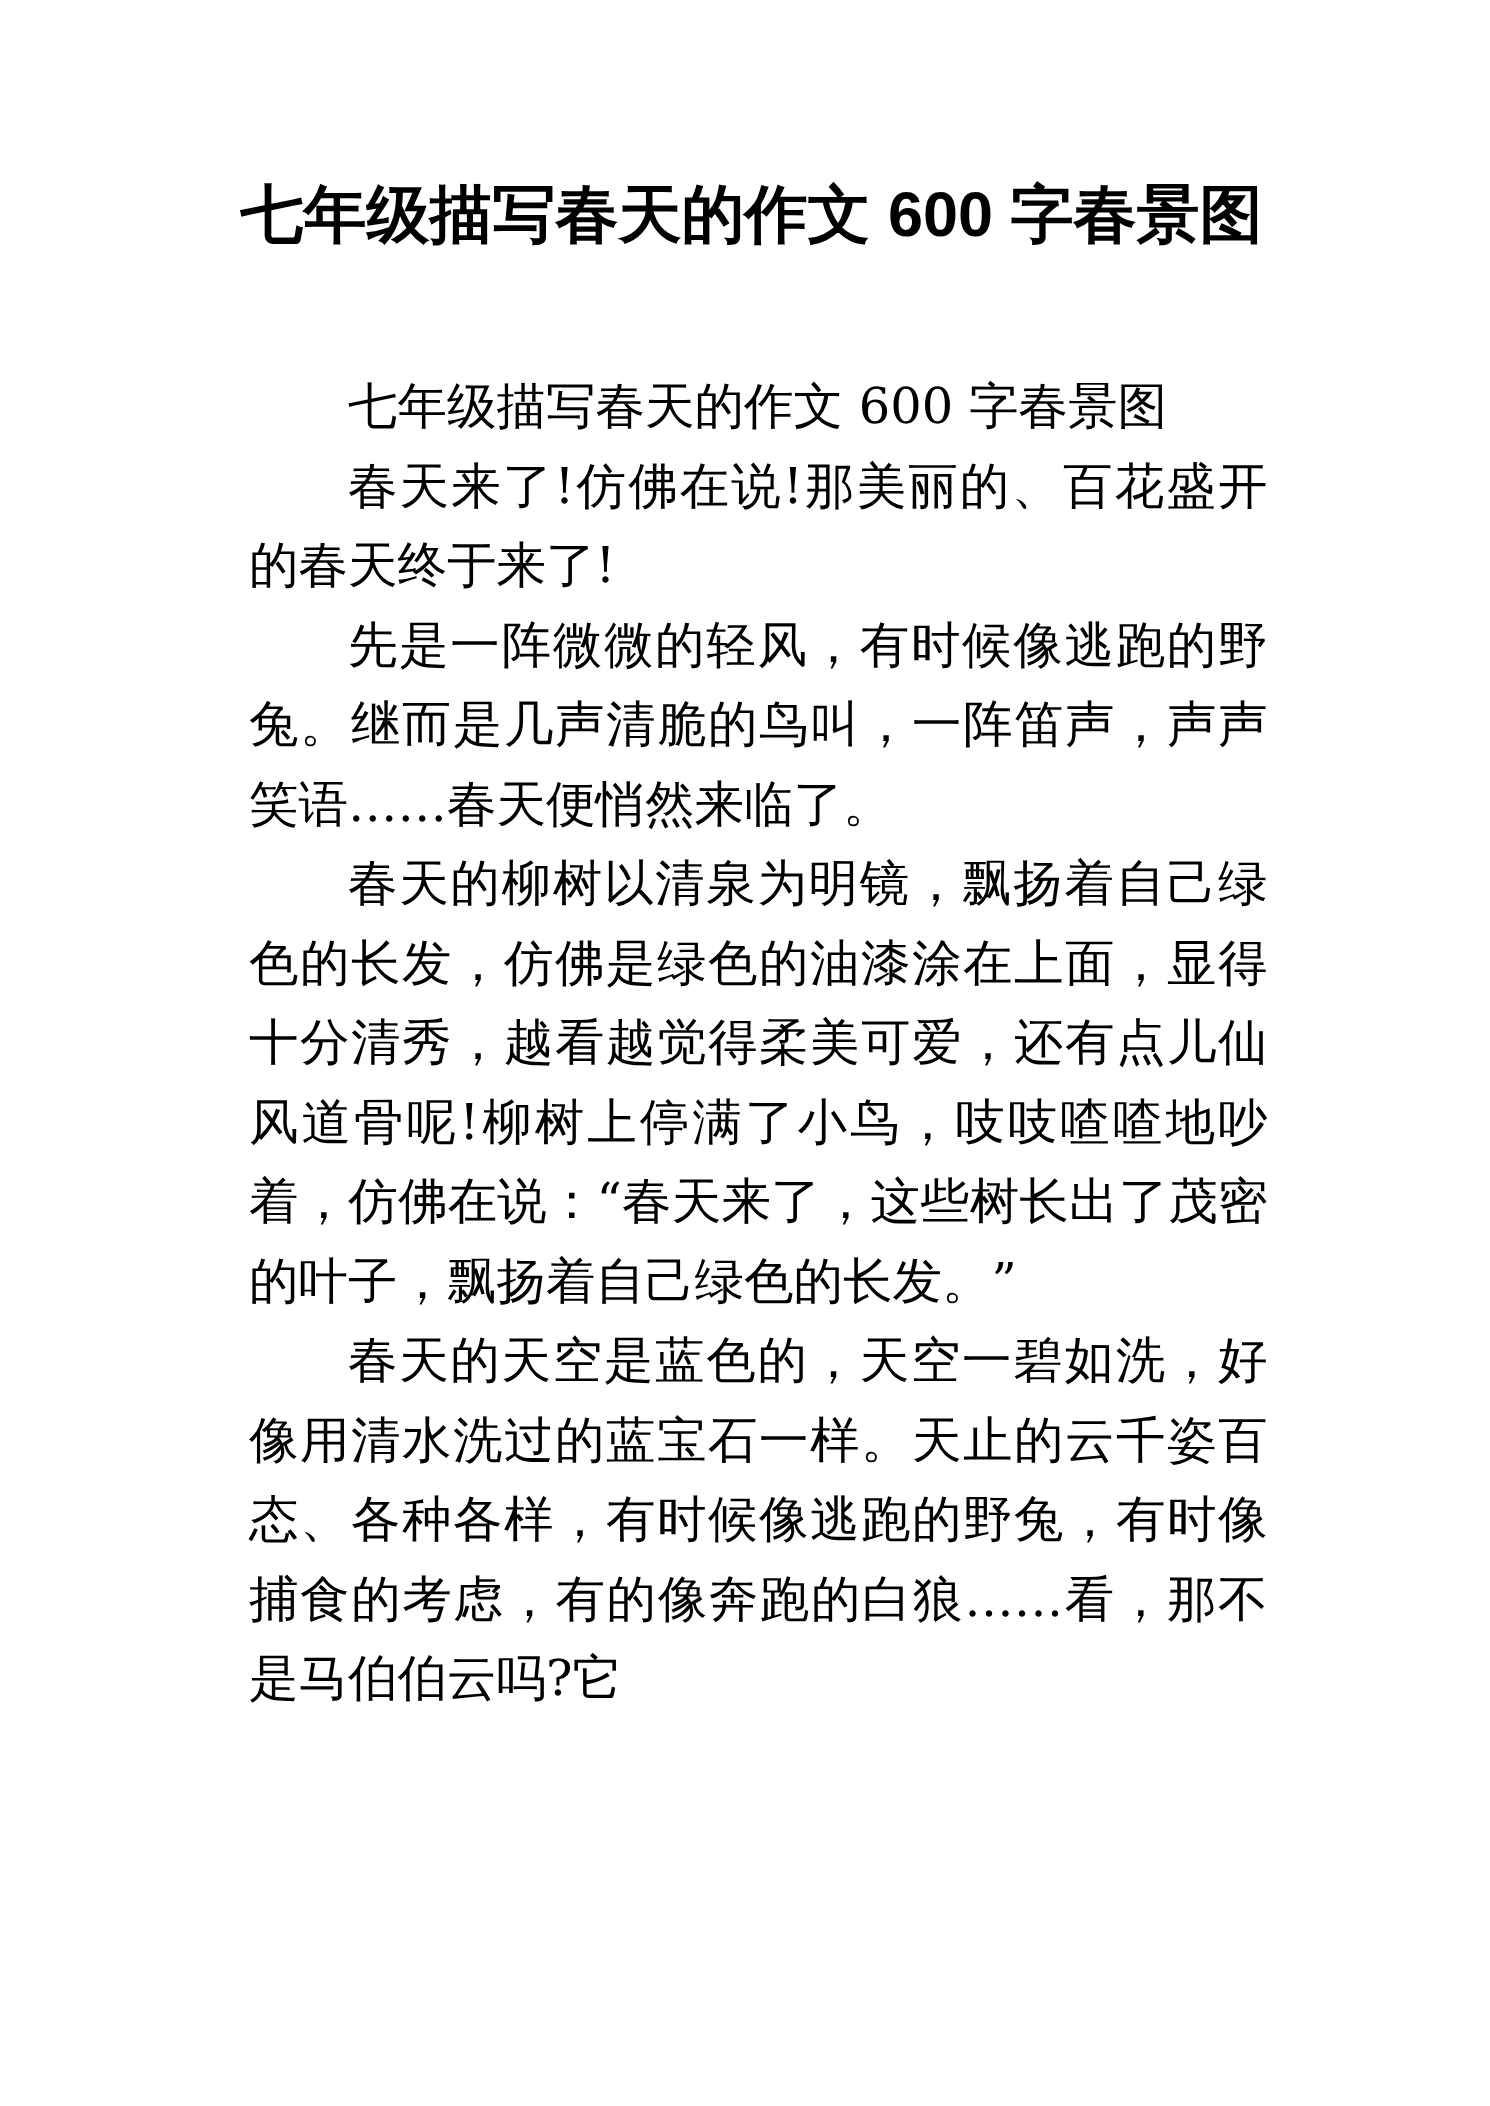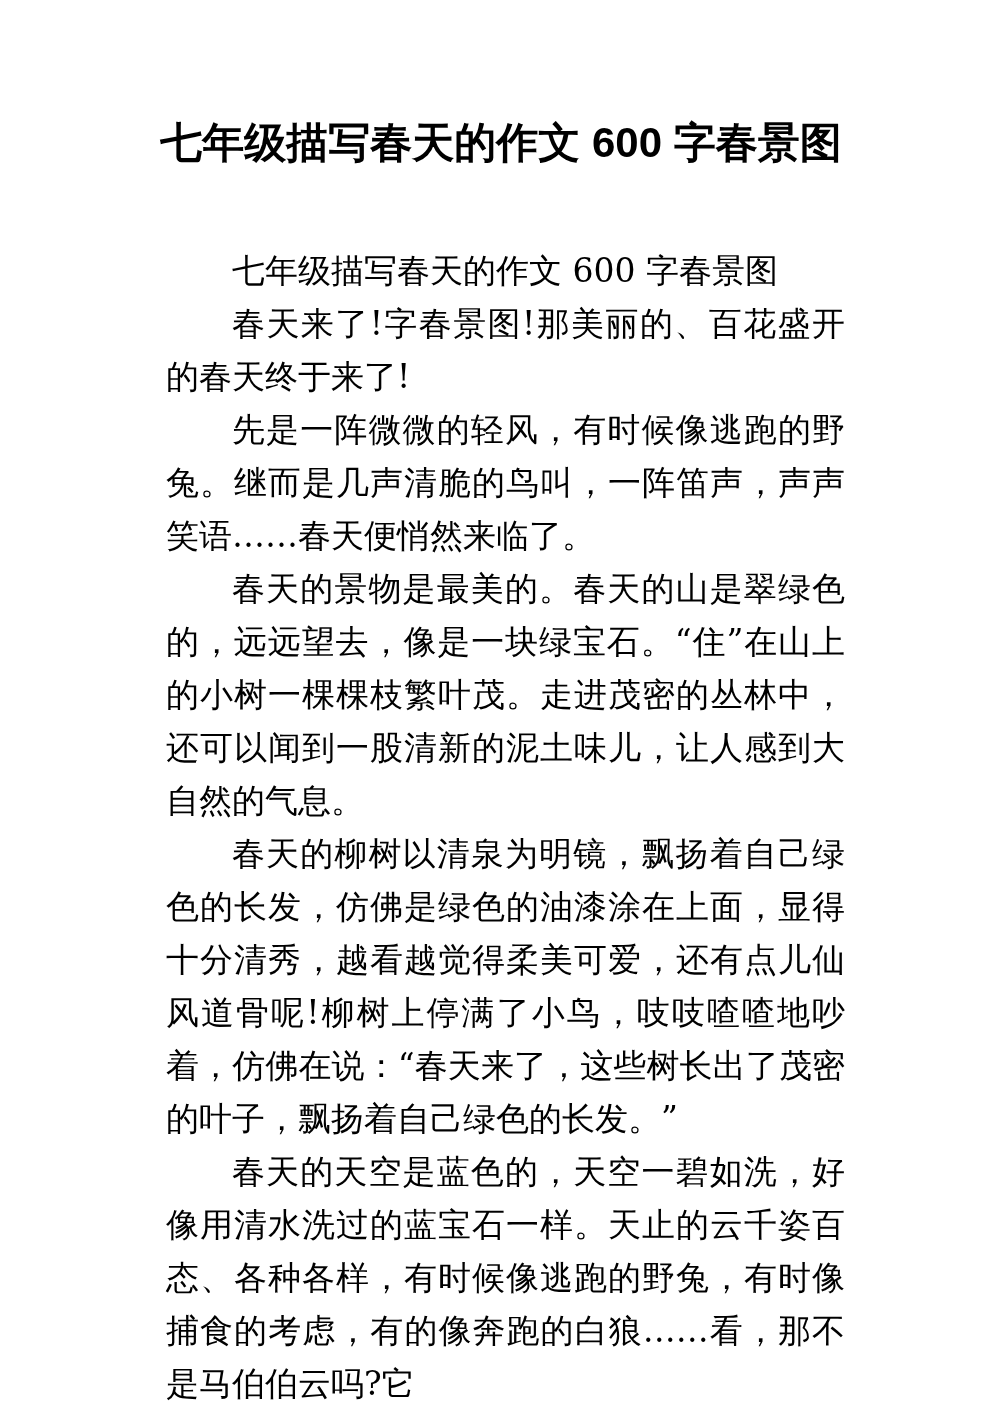--- a/index.html
+++ b/index.html
@@ -45,19 +45,18 @@
   }
 </style>
 </head>
 <body>
 
 <div class="page">
   <h1 class="doc-title">七年级描写春天的作文 600 字春景图</h1>
 
   <div class="doc-body">
     <p>七年级描写春天的作文 600 字春景图</p>
-    <p>春天来了!字春景图!那美丽的、百花盛开的春天终于来了!</p>
+    <p>春天来了!仿佛在说!那美丽的、百花盛开的春天终于来了!</p>
     <p>先是一阵微微的轻风，有时候像逃跑的野兔。继而是几声清脆的鸟叫，一阵笛声，声声笑语……春天便悄然来临了。</p>
-    <p>春天的景物是最美的。春天的山是翠绿色的，远远望去，像是一块绿宝石。“住”在山上的小树一棵棵枝繁叶茂。走进茂密的丛林中，还可以闻到一股清新的泥土味儿，让人感到大自然的气息。</p>
     <p>春天的柳树以清泉为明镜，飘扬着自己绿色的长发，仿佛是绿色的油漆涂在上面，显得十分清秀，越看越觉得柔美可爱，还有点儿仙风道骨呢!柳树上停满了小鸟，吱吱喳喳地吵着，仿佛在说：“春天来了，这些树长出了茂密的叶子，飘扬着自己绿色的长发。”</p>
     <p>春天的天空是蓝色的，天空一碧如洗，好像用清水洗过的蓝宝石一样。天止的云千姿百态、各种各样，有时候像逃跑的野兔，有时像捕食的考虑，有的像奔跑的白狼……看，那不是马伯伯云吗?它</p>
   </div>
 </div>
 
 </body></html>

